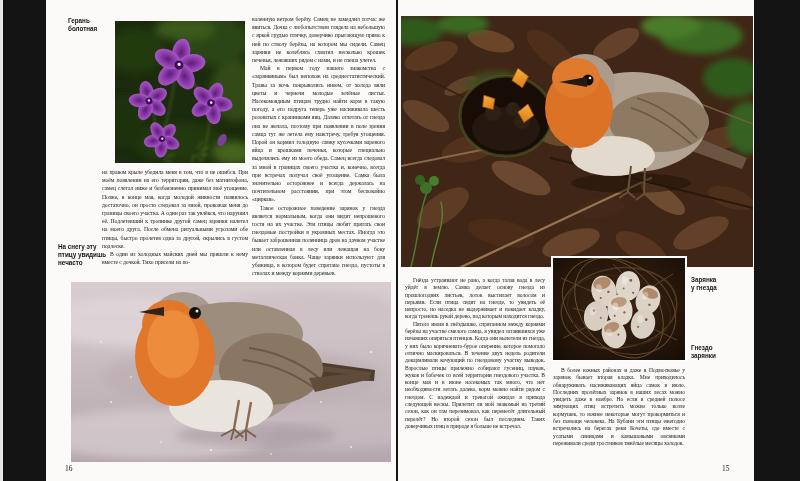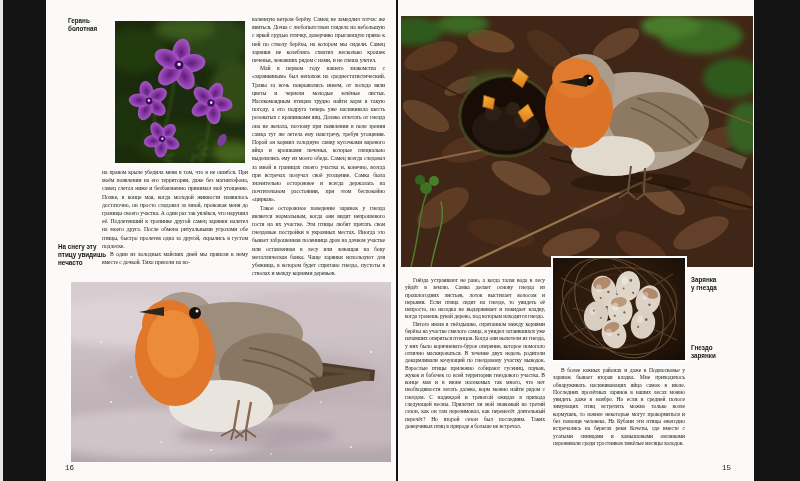--- a/index.html
+++ b/index.html
@@ -11,21 +11,21 @@
   .page.right{left:398px;width:356px;}
   .photo{position:absolute;overflow:hidden;background:#222;}
   .photo svg{display:block;}
   .mcap{position:absolute;font-family:"Liberation Sans",sans-serif;font-weight:bold;
         font-size:6.3px;line-height:8px;color:#141414;white-space:pre-line;}
   .col{position:absolute;overflow:hidden;text-align:justify;color:#1d1d1d;}
   .col p{margin:0;}
   .col p.ind{text-indent:8px;}
   .lp{font-size:5.7px;line-height:8.2px;letter-spacing:-0.08px;}
   .rp{font-size:5.6px;line-height:7.3px;letter-spacing:-0.08px;}
-  .pagenum{position:absolute;font-size:7.5px;color:#222;font-family:Liberation Mono, monospace;}
+  .pagenum{position:absolute;font-size:7.5px;color:#222;font-family:Liberation Serif, serif;}
   .inset{border:2px solid #ffffff;}
 </style>
 </head>
 <body>
 
 <div class="stage">
   <div class="edge-strip"></div>
 
   <div class="page left">
 

